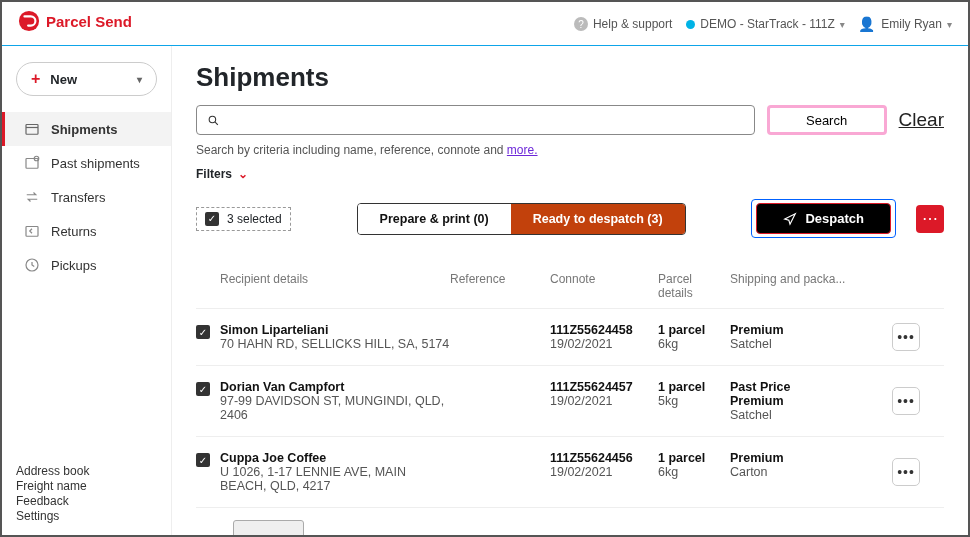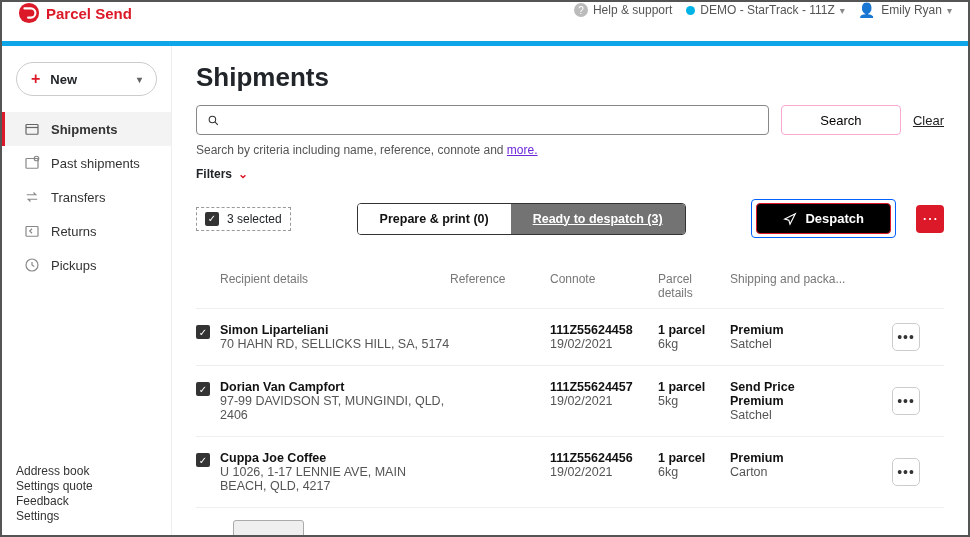--- a/index.html
+++ b/index.html
@@ -6,22 +6,22 @@
   body {
     margin: 0;
     font-family: -apple-system, BlinkMacSystemFont, "Segoe UI", Arial, sans-serif;
     background: #fff;
     color: #212529;
     font-size: 13px;
   }
   .frame { border: 2px solid #555; width: 970px; height: 537px; overflow: hidden; display: flex; flex-direction: column; }
   
   .topbar {
-    height: 44px; border-bottom: 5px solid #0ea5e9;
-    display: flex; align-items: flex-start; padding: 0 16px;
+    height: 44px; border-bottom: 1px solid #0ea5e9;
+    display: flex; align-items: flex-end; padding: 13px 16px;
   }
   .brand { display: flex; align-items: center; gap: 6px; font-weight: 700; font-size: 15px; color: #dc1928; }
   .brand svg { width: 22px; height: 22px; }
   .top-right { margin-left: auto; display: flex; align-items: center; gap: 14px; font-size: 12px; color: #555; }
   .hs { display: flex; align-items: center; gap: 5px; }
   .dot { width: 9px; height: 9px; border-radius: 50%; background: #00b3e6; display:inline-block;}
   .chev { font-size: 10px; color: #888; }
   
   .body { flex: 1; display: flex; overflow: hidden; }
   .sidebar { width: 170px; border-right: 1px solid #eee; display: flex; flex-direction: column; padding: 16px 0 12px; }
@@ -41,37 +41,37 @@
   .sidebar-bottom { margin-top: auto; padding: 0 14px; display: flex; flex-direction: column; gap: 1px; font-size: 12px; color: #333; }
   
   .main { flex: 1; padding: 16px 24px 10px 24px; overflow: auto; }
   h1 { margin: 0 0 12px 0; font-size: 26px; font-weight: 700; }
   .search-row { display: flex; align-items: center; gap: 12px; }
   .search-box {
     flex: 1; height: 30px; border: 1px solid #888; border-radius: 4px; display: flex; align-items: center; padding: 0 10px; gap: 8px;
   }
   .search-box input { border: none; outline: none; flex: 1; font-size: 13px; }
   .search-btn {
-    width: 120px; height: 30px; border: 1px solid #f9a8d4; border-radius: 4px; background: #fff; font-size: 13px; font-weight: 500;
-  }
-  .clear-link { font-size: 13px; text-decoration: underline; color: #222; }
+    width: 120px; height: 30px; border: 3px solid #f9a8d4; border-radius: 4px; background: #fff; font-size: 13px; font-weight: 500;
+  }
+  .clear-link { font-size: 19px; text-decoration: underline; color: #222; }
   .hint { font-size: 12px; color: #555; margin: 8px 0 0; }
   .hint a { color: #6d28d9; text-decoration: underline; }
   .filters { margin-top: 10px; font-size: 12px; font-weight: 600; display: flex; align-items: center; gap: 6px; }
   .filters .cv { color: #dc1928; }
   
   .action-bar { margin-top: 18px; display: flex; align-items: center; gap: 20px; }
   .sel-box {
     border: 1px dashed #999; padding: 4px 8px; display: flex; align-items: center; gap: 8px; font-size: 12px;
   }
   .cbx { width: 14px; height: 14px; background: #333; border-radius: 2px; display: flex; align-items: center; justify-content: center; color: #fff; font-size: 10px; }
   .seg { display: flex; border-radius: 4px; overflow: hidden; border: 1px solid #333; margin: 0 auto; }
   .seg button { border: none; padding: 8px 22px; font-size: 12.5px; font-weight: 600; }
   .seg .light { background: #fff; color: #111; }
-  .seg .dark { background: #737373; color: #fff; text-decoration: underline; }
+  .seg .dark { background: #c2410c; color: #fff; }
   .despatch-wrap {
     display: flex; align-items: center; gap: 6px;
     border: 1.5px solid #0061ff; border-radius: 4px; padding: 3px 4px;
   }
   .btn-red {
     background: #000000; color: #fff; border: 1px solid #dc1928; border-radius: 4px;
     padding: 7px 26px; font-size: 13px; font-weight: 600; display: flex; align-items: center; gap: 8px;
   }
   .btn-red-sq {
     background: #dc1928; color: #fff; border: none; border-radius: 4px;
@@ -183,21 +183,21 @@
             <svg width="18" height="18" viewBox="0 0 24 24" fill="none" stroke="#888" stroke-width="1.6">
                 <circle cx="12" cy="12" r="8"></circle>
                 <path d="M12 8v4l3 2"></path>
               </svg>
           </span>
           <span>Pickups</span>
         </div>
       </div>
       <div class="sidebar-bottom">
         <span>Address book</span>
-        <span>Settings quote</span>
+        <span>Freight name</span>
         <span>Feedback</span>
         <span>Settings</span>
       </div>
     </div>
 
     <div class="main">
       <h1>Shipments</h1>
 
       <div class="search-row">
         <div class="search-box">
@@ -284,21 +284,21 @@
       <div></div>
       <div>
         <div class="strong">111Z55624457</div>
         <div class="sub">19/02/2021</div>
       </div>
       <div>
         <div class="strong">1 parcel</div>
         <div class="sub">5kg</div>
       </div>
       <div>
-              <div class="strong">Send Price</div>
+              <div class="strong">Past Price</div>
               <div class="strong">Premium</div>
               <div class="sub">Satchel</div>
             </div>
       <button class="more-btn">
               <span>•••</span>
             </button>
     </div>
 
     <div class="row">
       <span class="cbx">✓</span>

